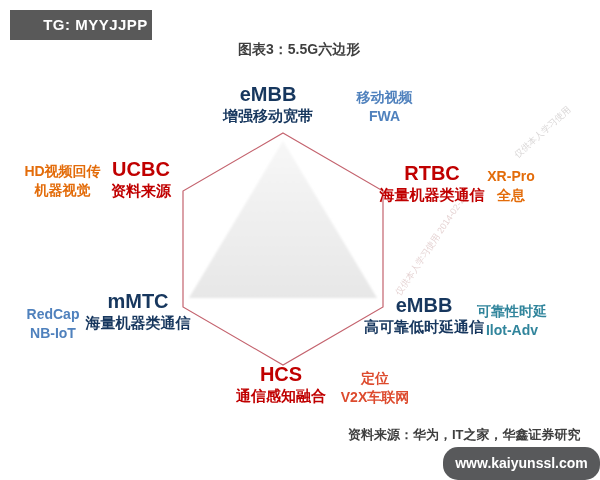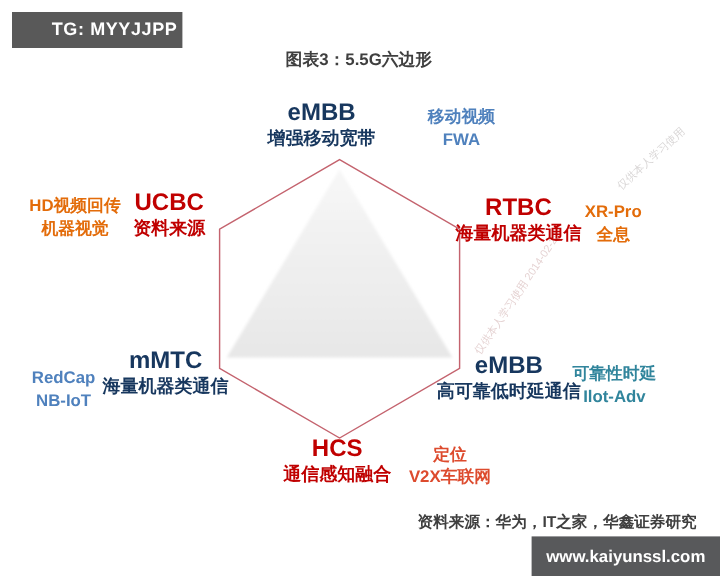--- a/index.html
+++ b/index.html
@@ -25,21 +25,21 @@
   .c-steel{color:#4f81bd;}
   .c-teal{color:#31859c;}
   .c-orange{color:#e36c0a;}
   .c-orangered{color:#dd4b2e;}
   .source-line{
     position:absolute;left:348px;top:426px;font-size:13px;color:#3f3f3f;font-weight:600;
   }
   .footer-banner{
     position:absolute;left:443px;top:447px;width:157px;height:33px;
     background:#58595b;color:#ffffff;font-size:14px;font-weight:700;
-    text-align:center;line-height:33px;
+    text-align:center;line-height:33px;border-radius:15px;
   }
   .watermark{
     position:absolute;font-size:9px;white-space:nowrap;pointer-events:none;
   }
   .wm-corner{
     left:516px;top:150px;color:#b9b4b4;opacity:0.55;
     transform:rotate(-42deg);transform-origin:left center;
   }
   .wm-long{
     left:398px;top:288px;color:#c49a9a;opacity:0.45;

